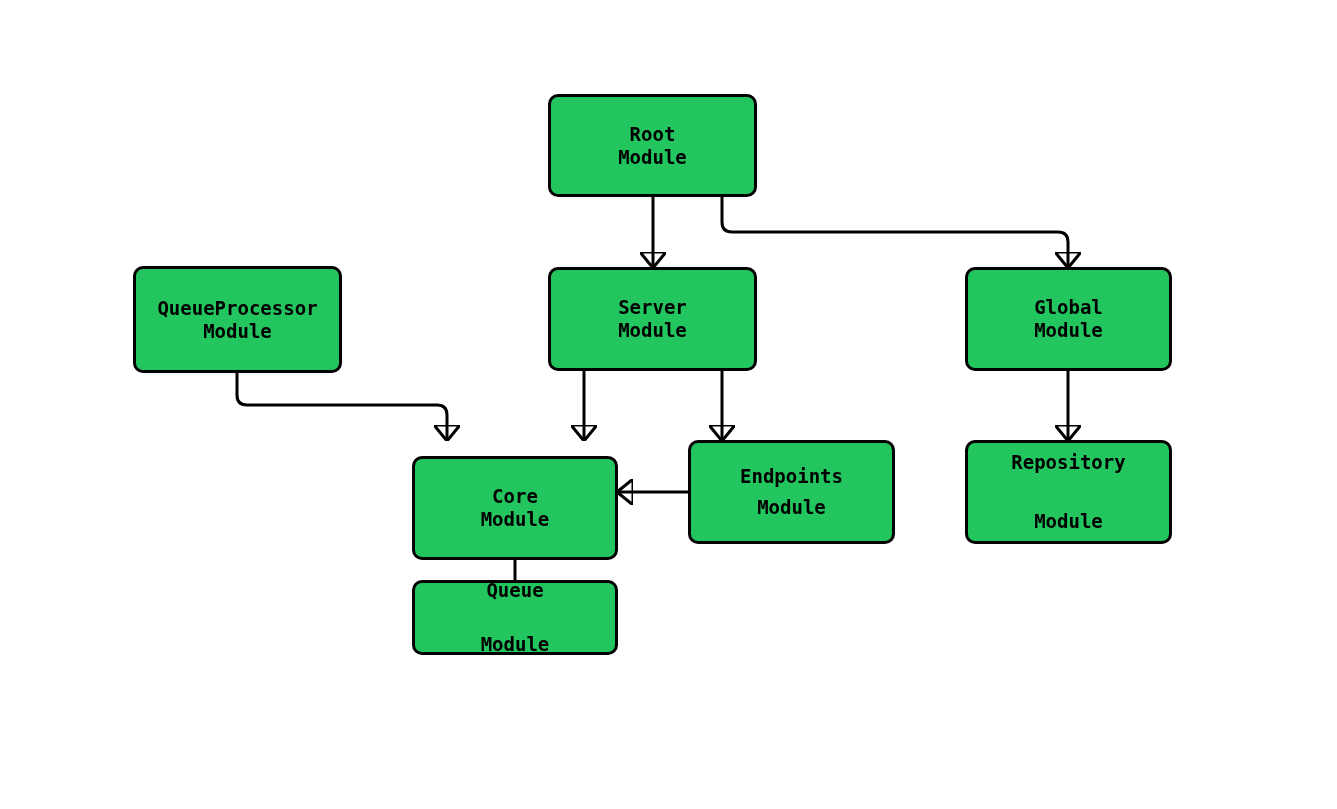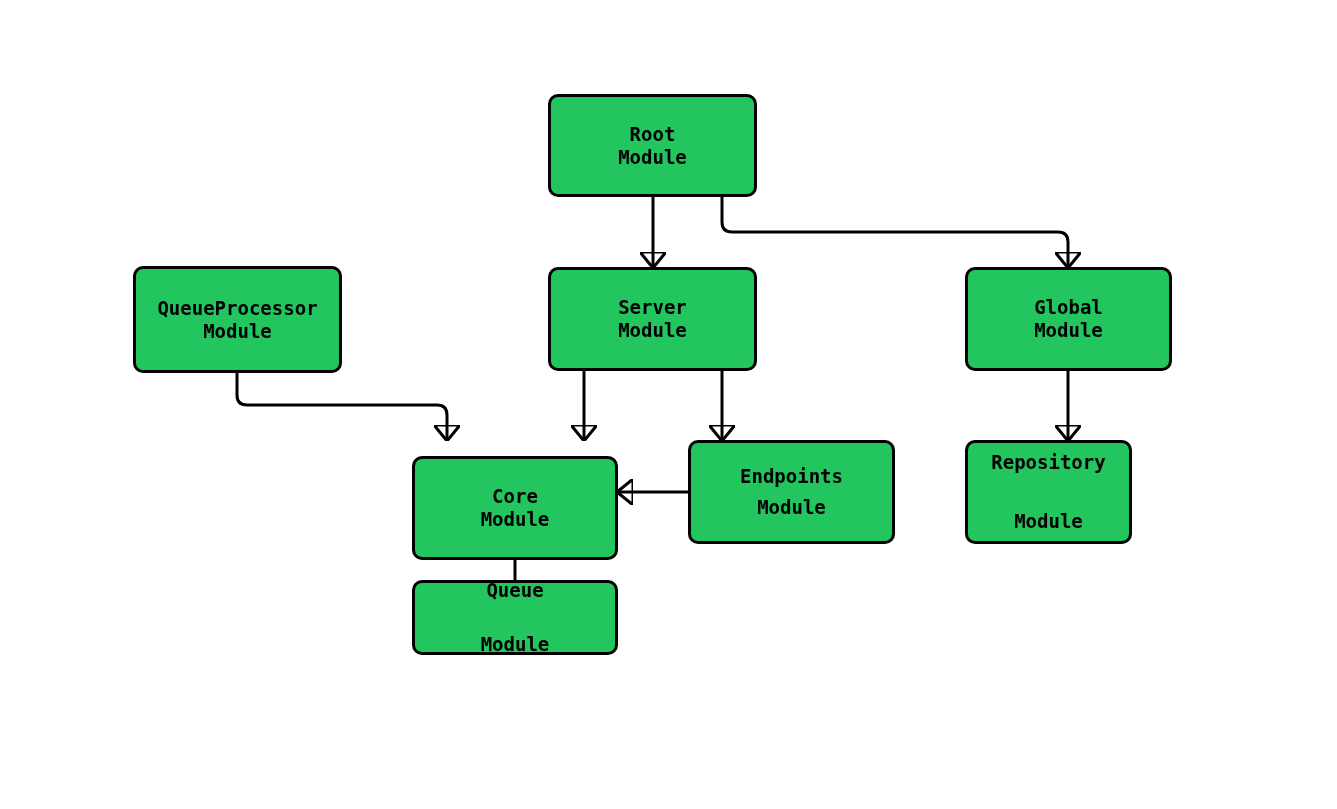--- a/index.html
+++ b/index.html
@@ -45,21 +45,21 @@
     font-size: 19px;
     line-height: 23px;
     white-space: nowrap;
   }
   .node-root          { left: 548px; top:  94px; width: 209px; height: 103px; }
   .node-queueprocessor{ left: 133px; top: 266px; width: 209px; height: 107px; text-align: center; }
   .node-server        { left: 548px; top: 267px; width: 209px; height: 104px; }
   .node-global        { left: 965px; top: 267px; width: 207px; height: 104px; }
   .node-core          { left: 412px; top: 440px; width: 206px; height: 104px; margin-top: 16px; }
   .node-endpoints     { left: 688px; top: 440px; width: 207px; height: 104px; gap: 8px; }
-  .node-repository    { left: 965px; top: 440px; width: 167px; height: 104px; gap: 36px; }
+  .node-repository    { left: 965px; top: 440px; width: 207px; height: 104px; gap: 36px; }
   .node-queue         { left: 412px; top: 580px; width: 206px; height: 75px; gap: 31px; }
 </style>
 </head>
 <body>
 
 <div class="canvas">
 
   <svg class="edges" viewBox="0 0 1337 809" xmlns="http://www.w3.org/2000/svg">
     <defs>
       <marker id="arrowhead" viewBox="0 0 16 26" markerWidth="16" markerHeight="26" refX="15" refY="13" orient="auto" markerUnits="userSpaceOnUse">

